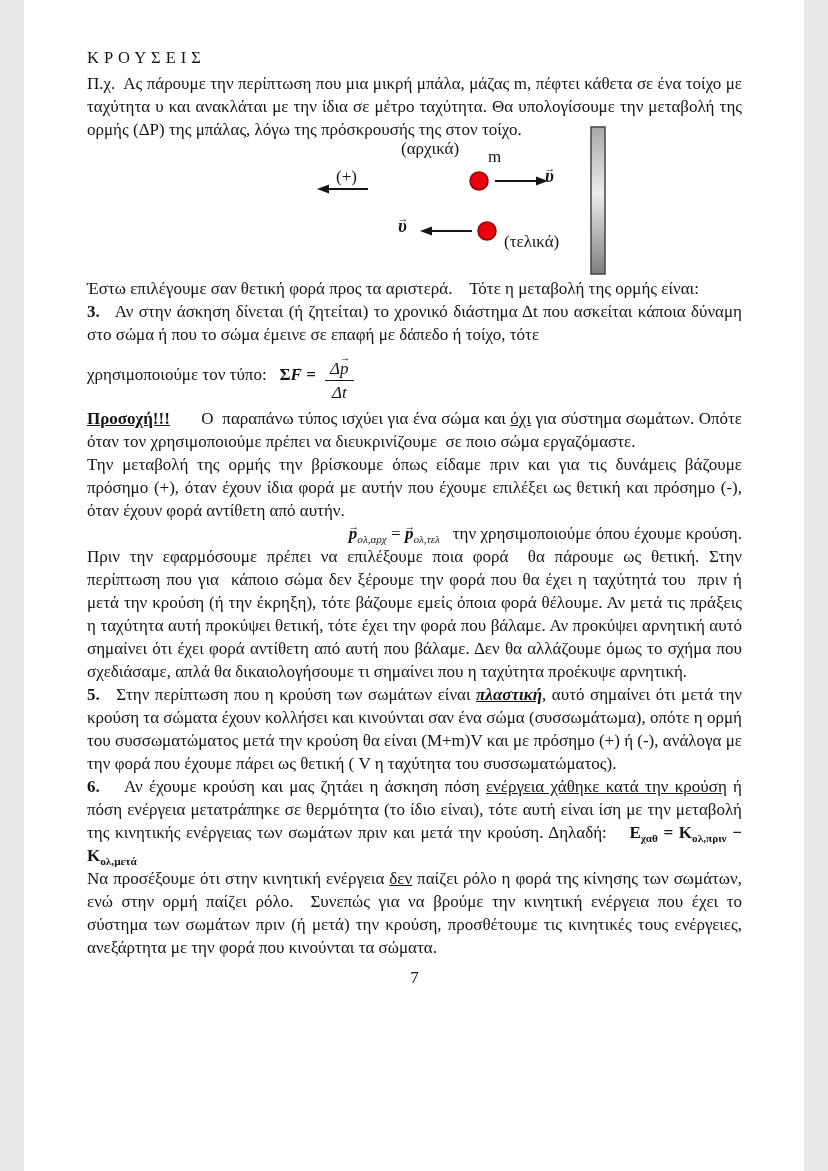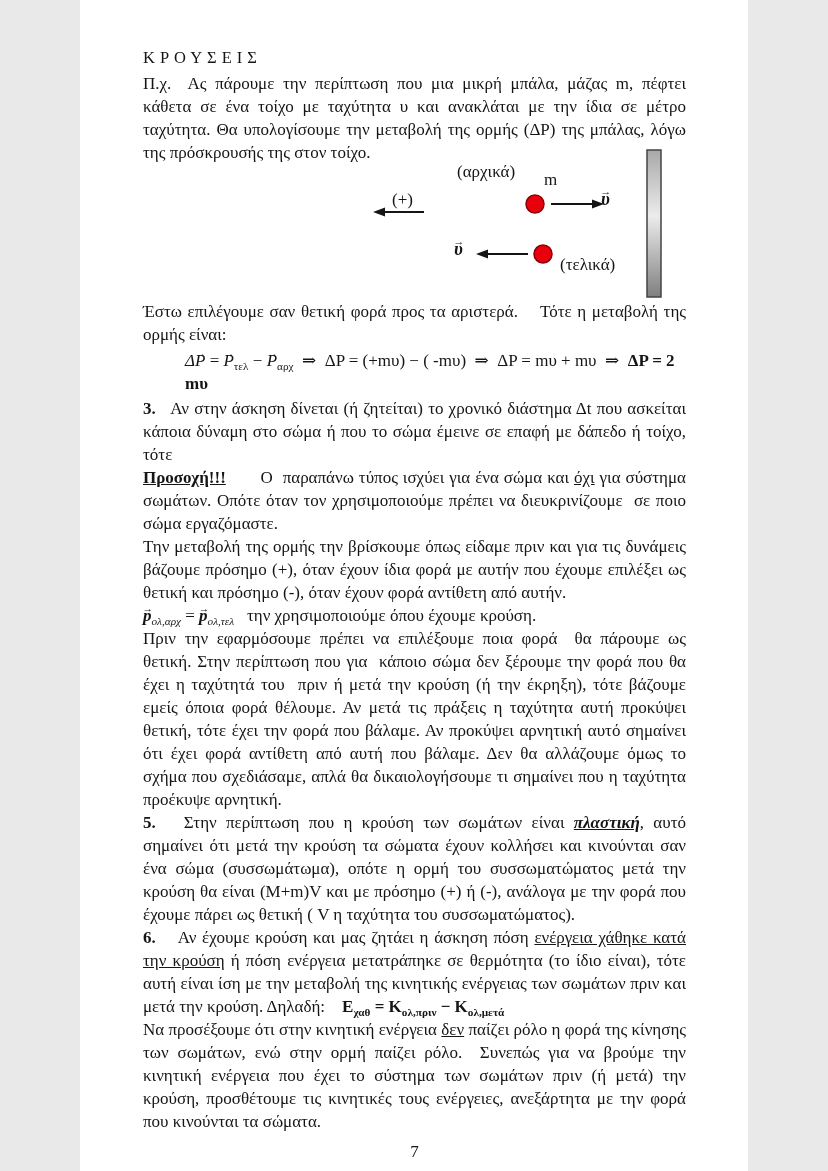--- a/index.html
+++ b/index.html
@@ -1,26 +1,26 @@
 <!DOCTYPE html>
 <html><head>
 <meta charset="utf-8">
 <style>
   html,body{margin:0;padding:0;background:#e9e9e9;}
   .page{
-    width:668px;height:1171px;box-sizing:border-box;background:#ffffff;
+    width:780px;height:1171px;box-sizing:border-box;background:#ffffff;
     padding:46px 62px 0 63px;margin:0 auto;position:relative;
     font-family:"Liberation Serif","DejaVu Serif",serif;
     color:#151515;font-size:17px;line-height:23px;
   }
   h1.title{
     font-size:16.5px;font-weight:normal;letter-spacing:5px;
     margin:0 0 3px 0;padding:0;
   }
-  p{margin:0;padding:0;}
+  p{margin:0;padding:0;text-align:right;}
   .just{text-align:justify;}
   .b{font-weight:bold;}
   .i{font-style:italic;}
   .u{text-decoration:underline;}
   sub{font-size:0.66em;line-height:0;}
   .vec{position:relative;display:inline-block;}
   .vec::after{
     content:"\2192";position:absolute;left:55%;top:-0.72em;
     transform:translateX(-50%);font-size:0.6em;font-style:normal;font-weight:bold;
   }
@@ -76,24 +76,24 @@
     <span class="dlabel" style="left:314px;top:12px">(αρχικά)</span>
     <span class="dlabel" style="left:401px;top:20px">m</span>
     <span class="dlabel plus-label" style="left:247px;top:40px">(+)</span>
     <span class="dlabel vel-label" style="left:458px;top:40px"><span class="vec">υ</span></span>
     <span class="dlabel vel-label" style="left:311px;top:90px"><span class="vec">υ</span></span>
     <span class="dlabel" style="left:417px;top:105px">(τελικά)</span>
   </div>
 
   <p class="just"><span>Έστω επιλέγουμε σαν θετική φορά προς τα αριστερά.&nbsp;&nbsp;&nbsp; Τότε η μεταβολή της ορμής είναι:</span></p>
 
-  <div class="formula-line"><span class="i">Δ</span><span class="i vec">P</span><span> = </span><span class="i vec">P</span><sub>τελ</sub><span> − </span><span class="i vec">P</span><sub>αρχ</sub><span>&nbsp; ⇒ &nbsp;ΔP = (+mυ) − ( -mυ)&nbsp; ⇒ &nbsp;ΔP = mυ + mυ&nbsp; ⇒ &nbsp;</span><span class="b">ΔP = 2 mυ</span></div>
 
   <p class="just"><span class="b">3.</span><span>&nbsp;&nbsp; Αν στην άσκηση δίνεται (ή ζητείται) το χρονικό διάστημα Δt που ασκείται κάποια δύναμη στο σώμα ή που το σώμα έμεινε σε επαφή με δάπεδο ή τοίχο, τότε</span></p>
 
+  <div class="tall-formula"><span>χρησιμοποιούμε τον τύπο:&nbsp;&nbsp; </span><span class="b">Σ</span><span class="b i vec">F</span><span class="b"> = </span><span class="frac"><span class="num"><span class="i">Δ</span><span class="i vec">p</span></span><span class="den"><span class="i">Δ</span><span class="i">t</span></span></span></div>
 
   <p class="just"><span class="b u">Προσοχή!!!</span><span>&nbsp;&nbsp;&nbsp;&nbsp;&nbsp;&nbsp; Ο&nbsp; παραπάνω τύπος ισχύει για ένα σώμα και </span><span class="u">όχι</span><span> για σύστημα σωμάτων. Οπότε όταν τον χρησιμοποιούμε πρέπει να διευκρινίζουμε&nbsp; σε ποιο σώμα εργαζόμαστε.</span></p>
 
   <p class="just"><span>Την μεταβολή της ορμής την βρίσκουμε όπως είδαμε πριν και για τις δυνάμεις βάζουμε πρόσημο (+), όταν έχουν ίδια φορά με αυτήν που έχουμε επιλέξει ως θετική και πρόσημο (-), όταν έχουν φορά αντίθετη από αυτήν.</span></p>
 
 
   <p><span class="b i vec">p</span><sub class="i">ολ,αρχ</sub><span> = </span><span class="b i vec">p</span><sub class="i">ολ,τελ</sub><span>&nbsp;&nbsp; την χρησιμοποιούμε όπου έχουμε κρούση.</span></p>
 
   <p class="just"><span>Πριν την εφαρμόσουμε πρέπει να επιλέξουμε ποια φορά&nbsp; θα πάρουμε ως θετική. Στην περίπτωση που για&nbsp; κάποιο σώμα δεν ξέρουμε την φορά που θα έχει η ταχύτητά του&nbsp; πριν ή μετά την κρούση (ή την έκρηξη), τότε βάζουμε εμείς όποια φορά θέλουμε. Αν μετά τις πράξεις η ταχύτητα αυτή προκύψει θετική, τότε έχει την φορά που βάλαμε. Αν προκύψει αρνητική αυτό σημαίνει ότι έχει φορά αντίθετη από αυτή που βάλαμε. Δεν θα αλλάζουμε όμως το σχήμα που σχεδιάσαμε, απλά θα δικαιολογήσουμε τι σημαίνει που η ταχύτητα προέκυψε αρνητική.</span></p>
 

